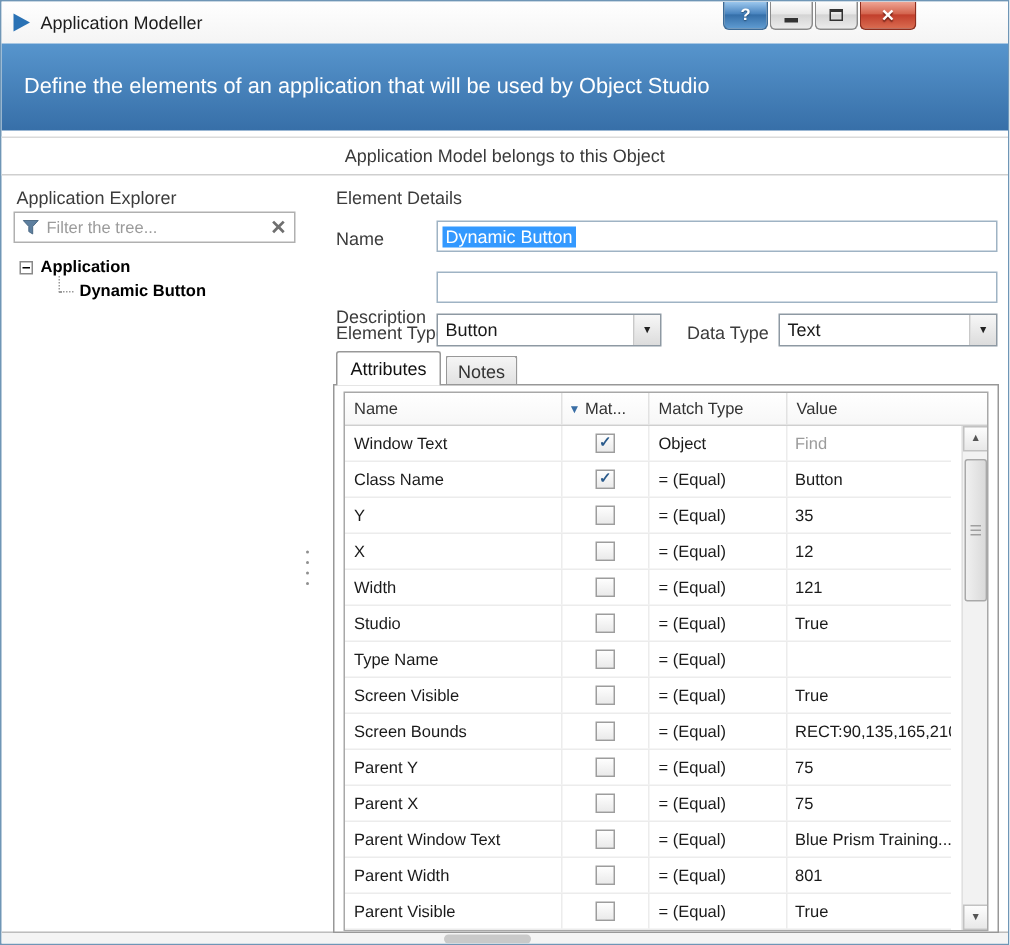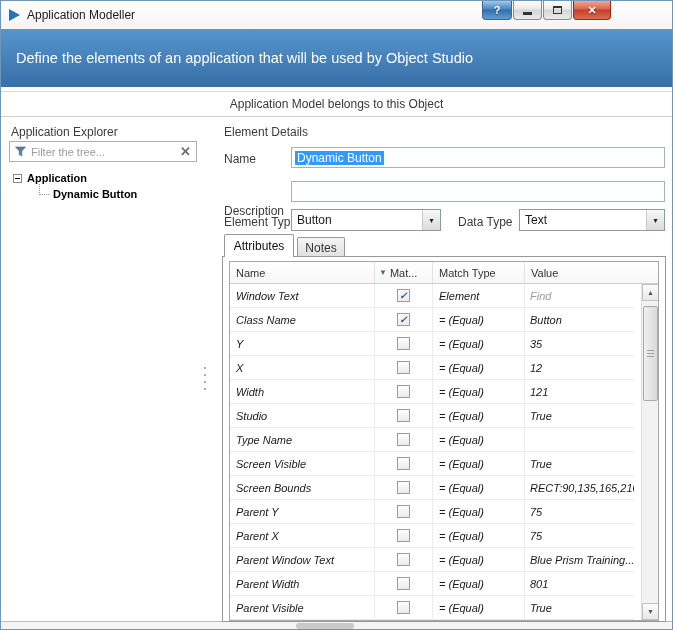--- a/index.html
+++ b/index.html
@@ -73,21 +73,21 @@
     color:#333; border-radius:2px 2px 0 0; z-index:1; }
   .tab-pane { position:absolute; left:221px; top:255px; width:444px; height:366px; border:1px solid #989898; background:#fff; z-index:1; }
 
   
   .grid { position:absolute; left:228px; top:260px; width:430px; border:1px solid #a8a8a8; background:#fff; z-index:3; font-size:11px; color:#1a1a1a; }
   .grid-header { display:flex; height:22px; border-bottom:1px solid #cfcfcf; color:#333; background:linear-gradient(#ffffff,#f7f7f7); }
   .h-cell { display:flex; align-items:center; padding-left:6px; border-right:1px solid #e2e2e2; overflow:hidden; white-space:nowrap; }
   .hc-name { width:145px; } .hc-match { width:58px; padding-left:4px; } .hc-type { width:92px; } .hc-value { flex:1; border-right:none; }
   .filter-tri { font-style:normal; font-size:8px; color:#3a6ea5; margin-right:3px; }
   .grid-body { position:relative; height:336px; overflow:hidden; }
-  .rows { margin-right:24px;font-style:italic; }
+  .rows { margin-right:24px; }
   .grid-row { display:flex; height:24px; border-bottom:1px solid #ececec; align-items:stretch; }
   .cell { display:flex; align-items:center; padding-left:6px; border-right:1px solid #ececec; overflow:hidden; white-space:nowrap; }
   .c-name { width:145px; } .c-match { width:58px; justify-content:center; padding-left:0; } .c-type { width:92px; } .c-value { flex:1; border-right:none; padding-left:5px; }
   .c-value.muted { color:#9b9b9b; }
   .checkbox { width:13px; height:13px; border:1px solid #9d9d9d; background:linear-gradient(#fefefe,#eaeaea); display:flex;
     align-items:center; justify-content:center; font-size:10px; font-weight:bold; color:#2b5b8c; line-height:1; }
 
   .vscroll { position:absolute; top:0; right:0; width:17px; height:100%; background:#f2f2f2; border-left:1px solid #e0e0e0; }
   .scroll-btn { position:absolute; left:0; width:17px; height:17px; background:linear-gradient(#fdfdfd,#e8e8e8); border:1px solid #c2c2c2;
     display:flex; align-items:center; justify-content:center; font-size:7px; color:#555; }
@@ -199,21 +199,21 @@
       <span class="h-cell hc-type">Match Type</span>
       <span class="h-cell hc-value">Value</span>
     </div>
     <div class="grid-body">
       <div class="rows">
           <div class="grid-row">
             <span class="cell c-name">Window Text</span>
             <span class="cell c-match">
               <span class="checkbox checked">✓</span>
             </span>
-            <span class="cell c-type">Element</span>
+            <span class="cell c-type">Object</span>
             <span class="cell c-value muted">Find</span>
           </div>
           <div class="grid-row">
             <span class="cell c-name">Class Name</span>
             <span class="cell c-match">
               <span class="checkbox checked">✓</span>
             </span>
             <span class="cell c-type">= (Equal)</span>
             <span class="cell c-value">Button</span>
           </div>

